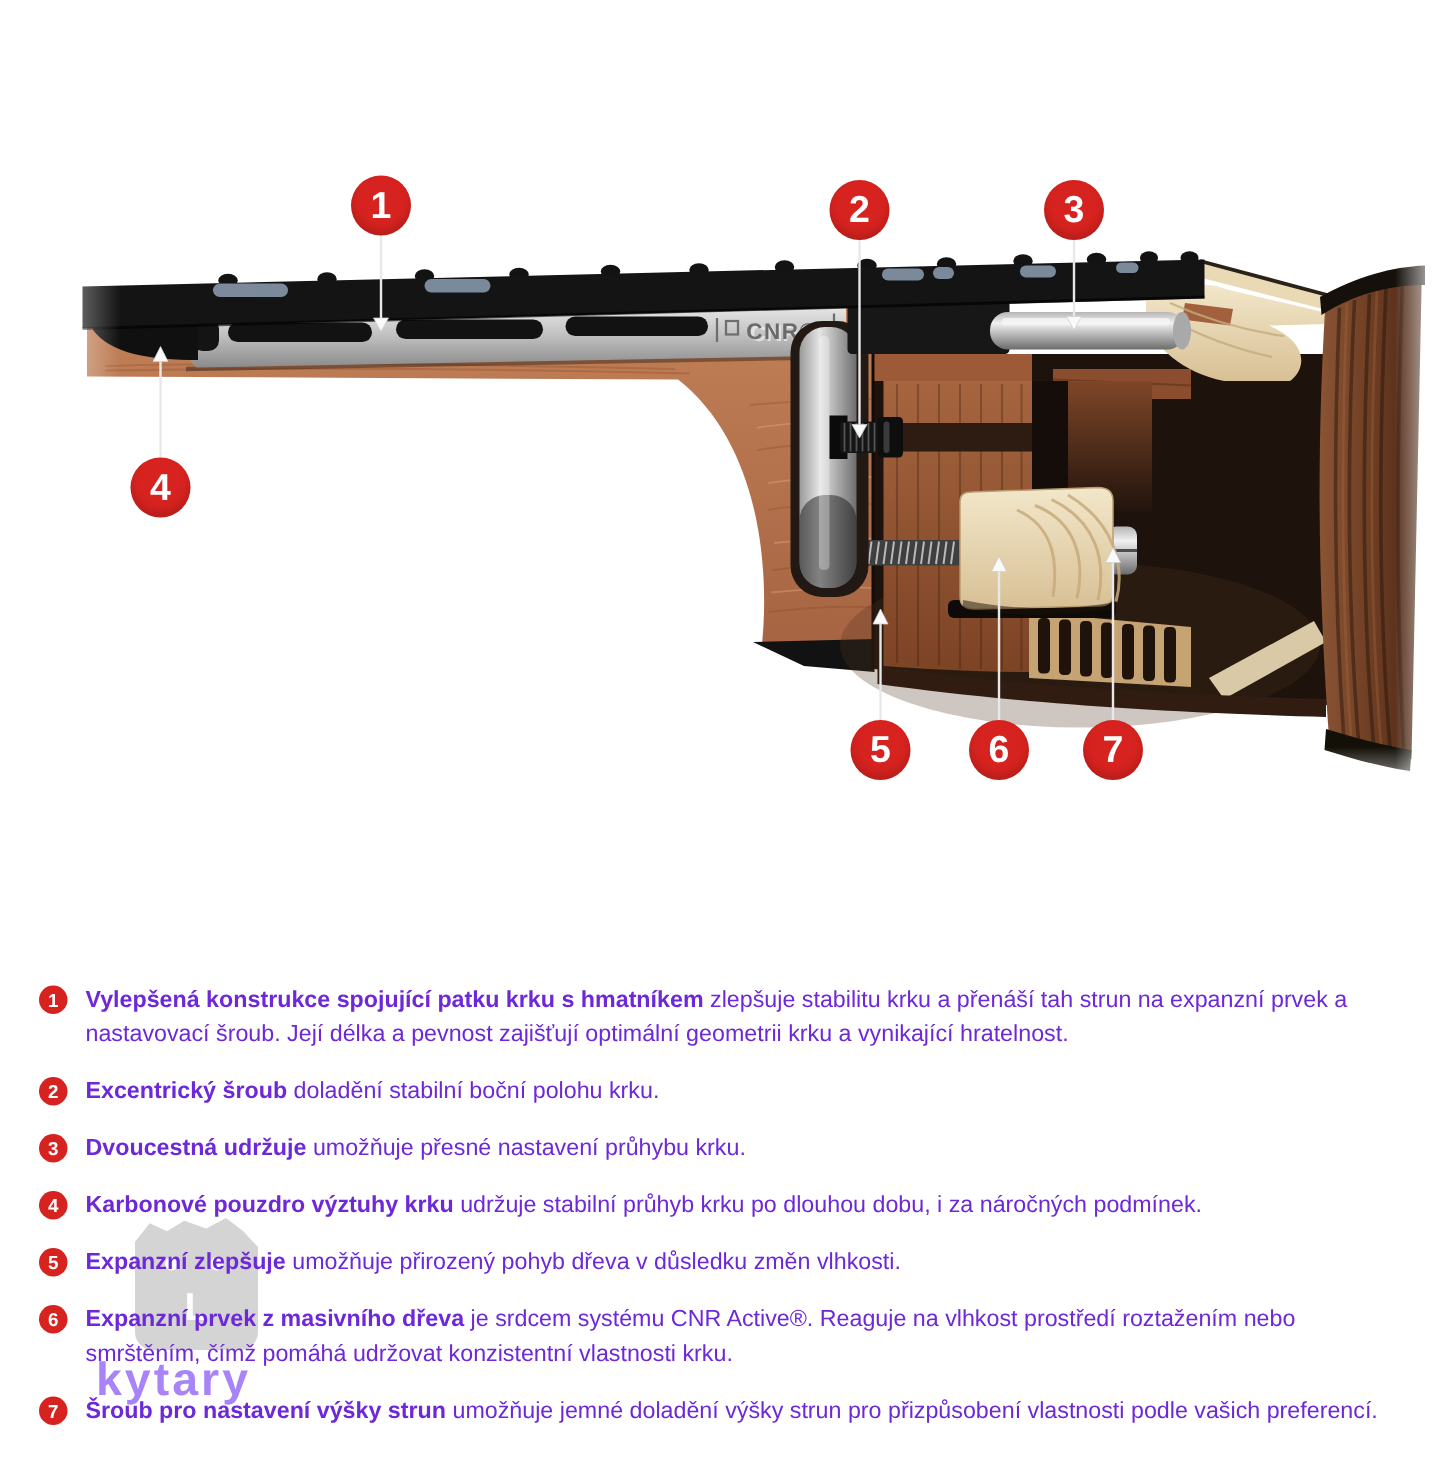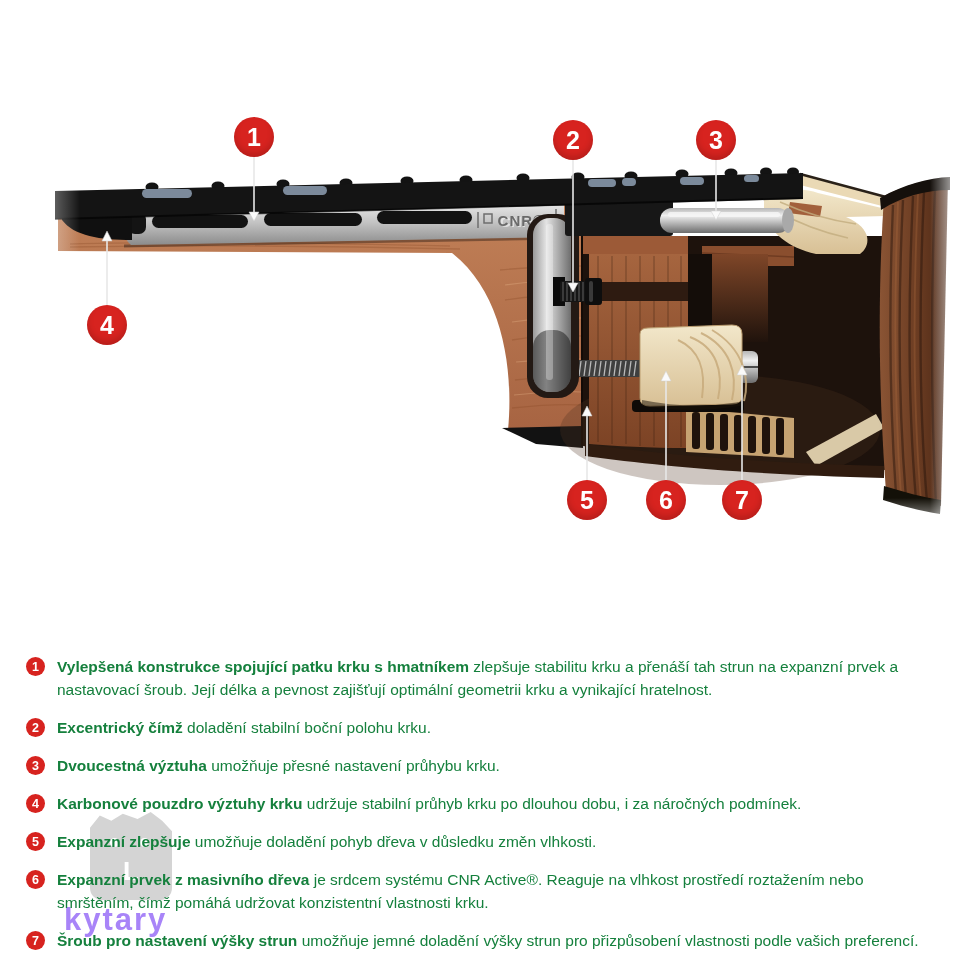--- a/index.html
+++ b/index.html
@@ -37,21 +37,21 @@
 
   
   .legend{position:absolute;left:26px;top:655px;width:914px;z-index:1;}
   .legend-row{display:flex;align-items:flex-start;margin-bottom:15px;}
   .badge{
     flex:none;width:19px;height:19px;border-radius:50%;background:#d7231f;color:#fff;
     font-size:12.5px;font-weight:bold;display:flex;align-items:center;justify-content:center;
     margin-right:12px;margin-top:2px;
   }
   .legend-row p{
-    margin:0;font-size:15.5px;line-height:23px;color:#15803d;max-width:900px;
+    margin:0;font-size:15.5px;line-height:23px;color:#6d28d9;max-width:900px;
   }
   .legend-row p .b{font-weight:bold;}
 </style>
 </head>
 <body>
 
 <div class="stage">
 
   <svg width="966" height="560" viewBox="0 0 966 560">
     <defs>
@@ -369,33 +369,33 @@
     <div class="brand">kytary</div>
   </div>
 
   <div class="legend">
     <div class="legend-row">
       <span class="badge">1</span>
       <p><span class="b">Vylepšená konstrukce spojující patku krku s hmatníkem</span> <span>zlepšuje stabilitu krku a přenáší tah strun na expanzní prvek a nastavovací šroub. Její délka a pevnost zajišťují optimální geometrii krku a vynikající hratelnost.</span></p>
     </div>
     <div class="legend-row">
       <span class="badge">2</span>
-      <p><span class="b">Excentrický čímž</span> <span>doladění stabilní boční polohu krku.</span></p>
+      <p><span class="b">Excentrický šroub</span> <span>doladění stabilní boční polohu krku.</span></p>
     </div>
     <div class="legend-row">
       <span class="badge">3</span>
-      <p><span class="b">Dvoucestná výztuha</span> <span>umožňuje přesné nastavení průhybu krku.</span></p>
+      <p><span class="b">Dvoucestná udržuje</span> <span>umožňuje přesné nastavení průhybu krku.</span></p>
     </div>
     <div class="legend-row">
       <span class="badge">4</span>
       <p><span class="b">Karbonové pouzdro výztuhy krku</span> <span>udržuje stabilní průhyb krku po dlouhou dobu, i za náročných podmínek.</span></p>
     </div>
     <div class="legend-row">
       <span class="badge">5</span>
-      <p><span class="b">Expanzní zlepšuje</span> <span>umožňuje doladění pohyb dřeva v důsledku změn vlhkosti.</span></p>
+      <p><span class="b">Expanzní zlepšuje</span> <span>umožňuje přirozený pohyb dřeva v důsledku změn vlhkosti.</span></p>
     </div>
     <div class="legend-row">
       <span class="badge">6</span>
       <p><span class="b">Expanzní prvek z masivního dřeva</span> <span>je srdcem systému CNR Active®. Reaguje na vlhkost prostředí roztažením nebo smrštěním, čímž pomáhá udržovat konzistentní vlastnosti krku.</span></p>
     </div>
     <div class="legend-row">
       <span class="badge">7</span>
       <p><span class="b">Šroub pro nastavení výšky strun</span> <span>umožňuje jemné doladění výšky strun pro přizpůsobení vlastnosti podle vašich preferencí.</span></p>
     </div>
   </div>

